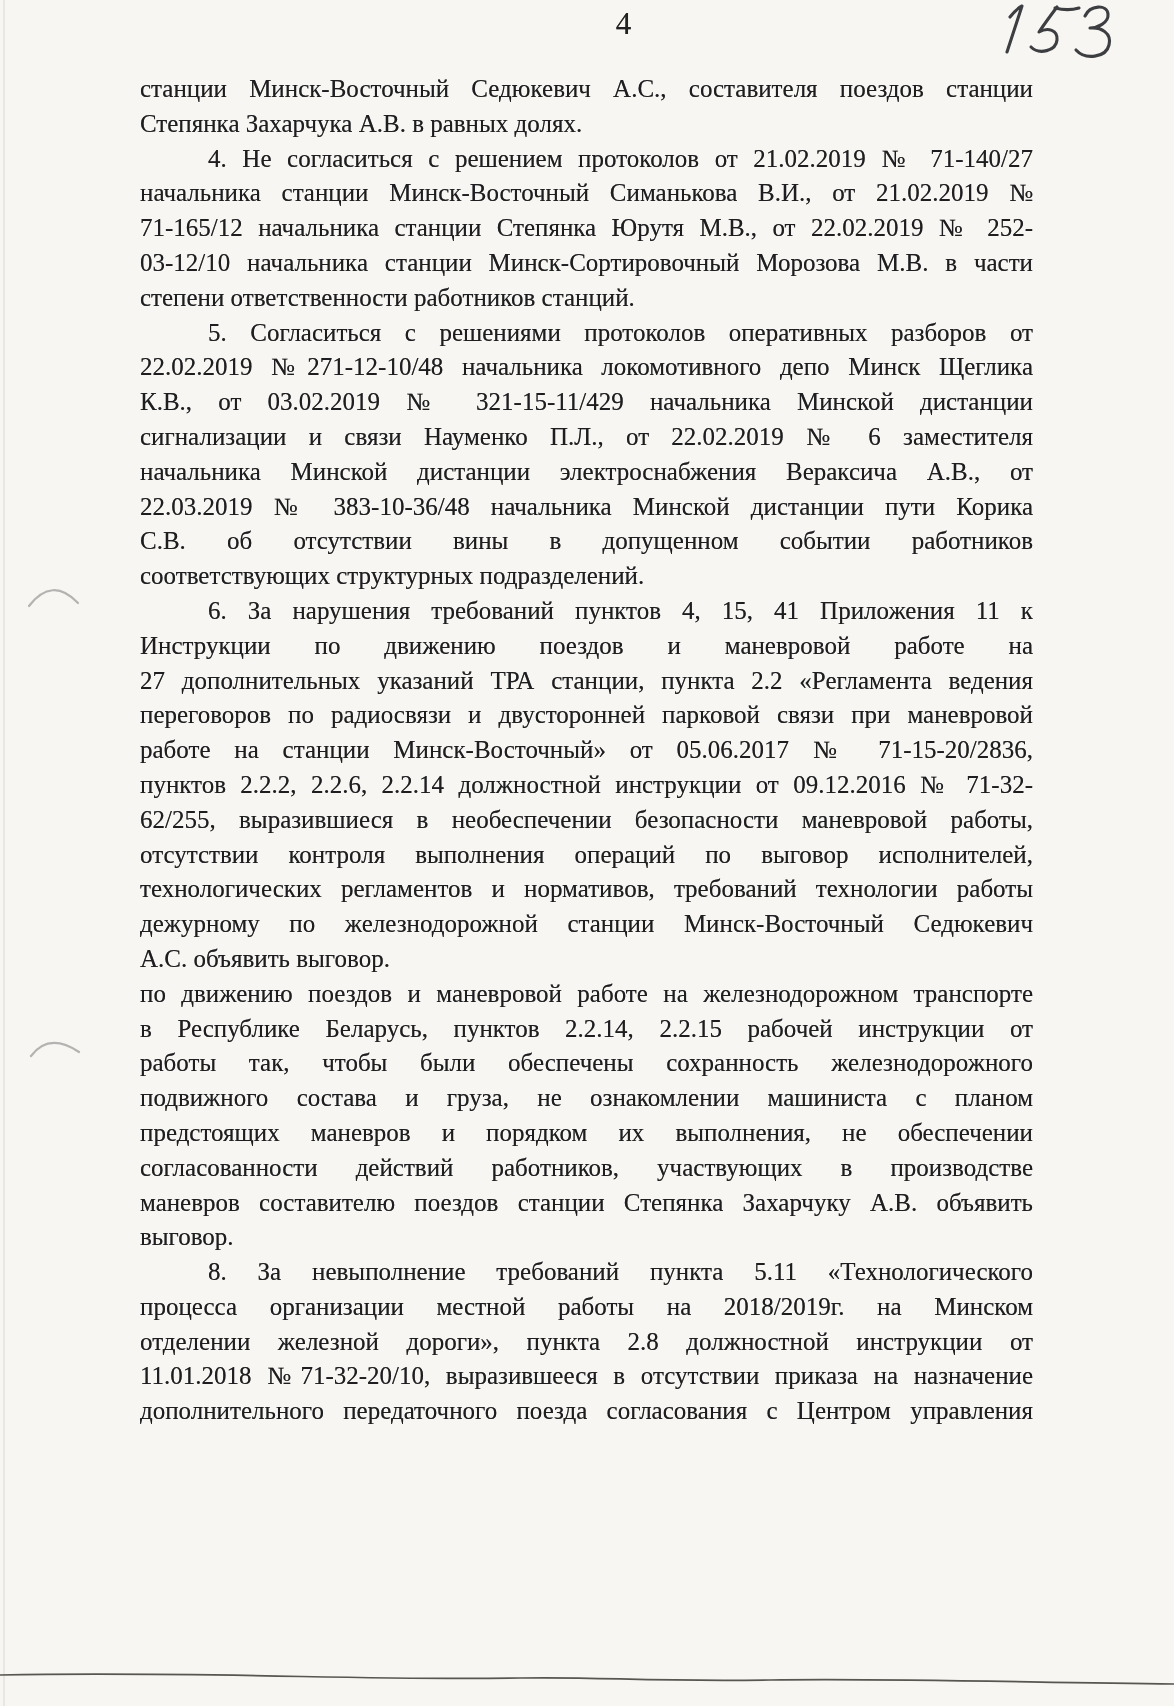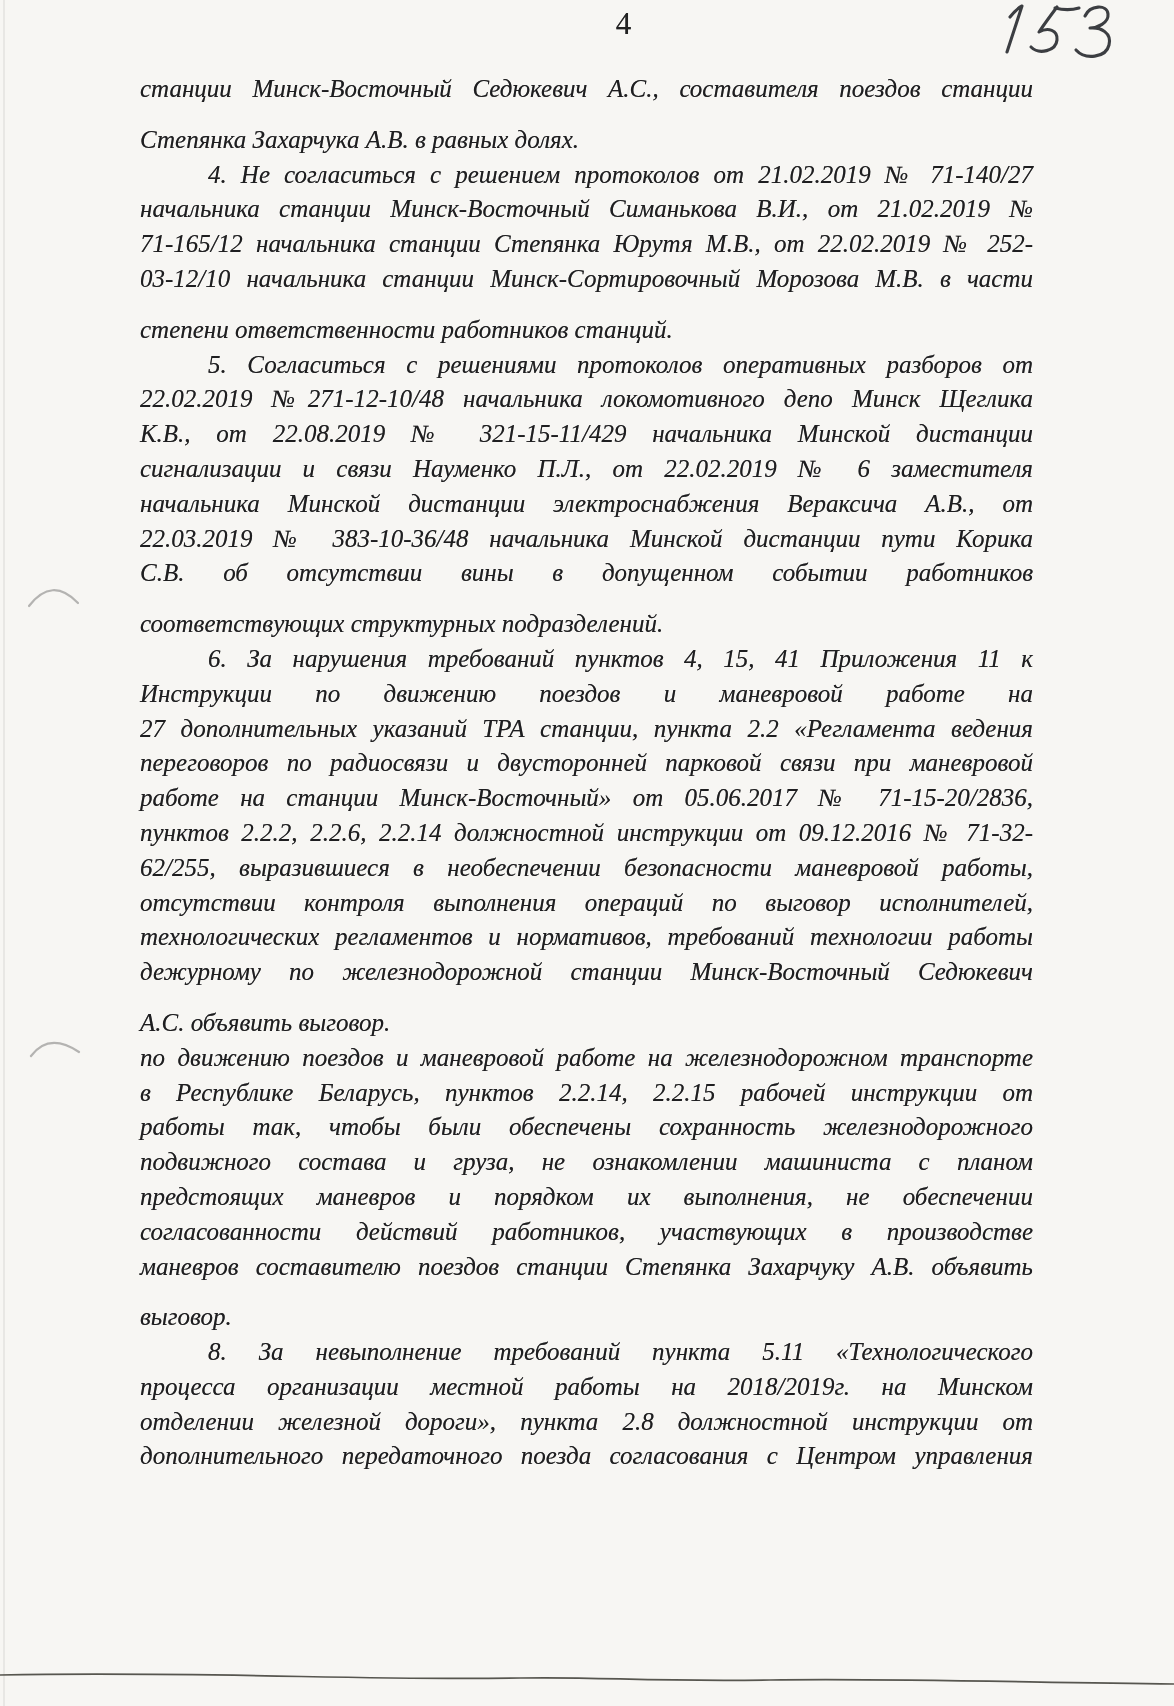--- a/index.html
+++ b/index.html
@@ -50,23 +50,22 @@
     width:893px;
     font-size:25px;
     line-height:34.8px;
     text-shadow:0 0 0.6px rgba(30,30,30,0.6);
   }
   .para{display:block;}
   .line{
     text-align:justify;
     text-align-last:justify;
     white-space:normal;
-    font-style:italic;
   }
-  .line.end{text-align-last:left;margin-top:16px;}
+  .line.end{text-align-last:left;}
   .line.indent{text-indent:68px;}
   .pencil-arc{
     position:absolute;
     width:58px;
     height:28px;
   }
   .pencil-arc.a1{left:25px;top:582px;}
   .pencil-arc.a2{left:27px;top:1036px;}
   .bottom-edge{
     position:absolute;
@@ -110,21 +109,21 @@
       <div class="para">
         <div class="line indent">4. Не согласиться с решением протоколов от 21.02.2019 № 71-140/27</div>
         <div class="line">начальника станции Минск-Восточный Симанькова В.И., от 21.02.2019 №</div>
         <div class="line">71-165/12 начальника станции Степянка Юрутя М.В., от 22.02.2019 № 252-</div>
         <div class="line">03-12/10 начальника станции Минск-Сортировочный Морозова М.В. в части</div>
         <div class="line end">степени ответственности работников станций.</div>
       </div>
       <div class="para">
         <div class="line indent">5. Согласиться с решениями протоколов оперативных разборов от</div>
         <div class="line">22.02.2019 №271-12-10/48 начальника локомотивного депо Минск Щеглика</div>
-        <div class="line">К.В., от 22.08.2019 № 321-15-11/429 начальника Минской дистанции</div>
+        <div class="line">К.В., от 03.02.2019 № 321-15-11/429 начальника Минской дистанции</div>
         <div class="line">сигнализации и связи Науменко П.Л., от 22.02.2019 № 6 заместителя</div>
         <div class="line">начальника Минской дистанции электроснабжения Вераксича А.В., от</div>
         <div class="line">22.03.2019 № 383-10-36/48 начальника Минской дистанции пути Корика</div>
         <div class="line">С.В. об отсутствии вины в допущенном событии работников</div>
         <div class="line end">соответствующих структурных подразделений.</div>
       </div>
       <div class="para">
         <div class="line indent">6. За нарушения требований пунктов 4, 15, 41 Приложения 11 к</div>
         <div class="line">Инструкции по движению поездов и маневровой работе на</div>
         <div class="line">27 дополнительных указаний ТРА станции, пункта 2.2 «Регламента ведения</div>
@@ -144,20 +143,21 @@
         <div class="line">подвижного состава и груза, не ознакомлении машиниста с планом</div>
         <div class="line">предстоящих маневров и порядком их выполнения, не обеспечении</div>
         <div class="line">согласованности действий работников, участвующих в производстве</div>
         <div class="line">маневров составителю поездов станции Степянка Захарчуку А.В. объявить</div>
         <div class="line end">выговор.</div>
       </div>
       <div class="para">
         <div class="line indent">8. За невыполнение требований пункта 5.11 «Технологического</div>
         <div class="line">процесса организации местной работы на 2018/2019г. на Минском</div>
         <div class="line">отделении железной дороги», пункта 2.8 должностной инструкции от</div>
+        <div class="line">11.01.2018 №71-32-20/10, выразившееся в отсутствии приказа на назначение</div>
         <div class="line">дополнительного передаточного поезда согласования с Центром управления</div>
       </div>
     </div>
 
   <svg class="bottom-edge" viewBox="0 0 1174 24" preserveAspectRatio="none" fill="none">
     <path d="M0,7 C220,3 360,13 520,10 C600,8.5 650,14 770,12 C880,10 1010,14 1174,16" stroke="#57564f" stroke-width="1.7"></path>
   </svg>
 
 </div>
 

